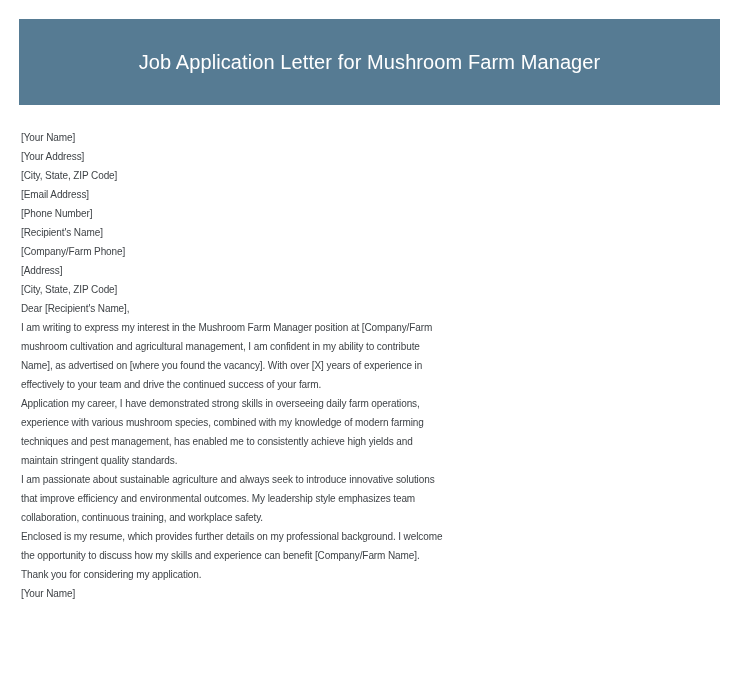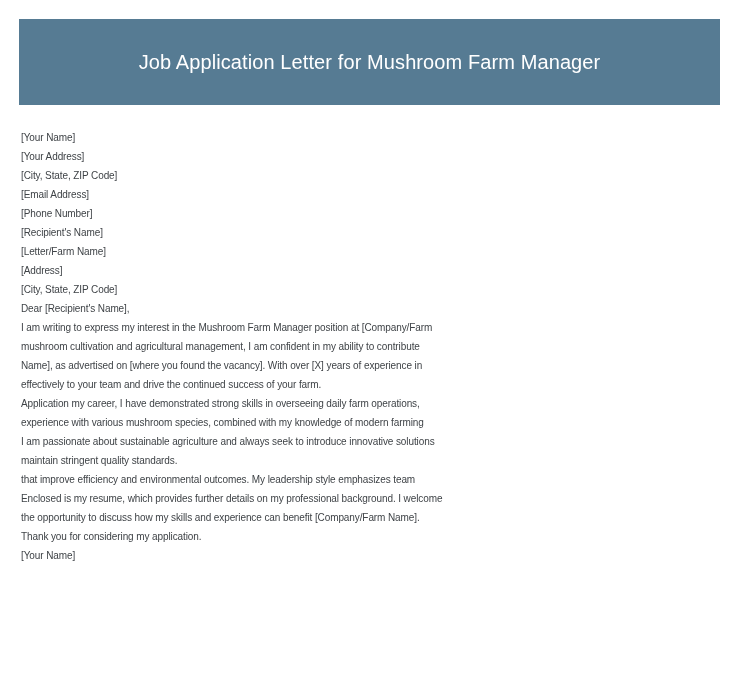--- a/index.html
+++ b/index.html
@@ -71,48 +71,50 @@
 
       <div class="letter-line">[City, State, ZIP Code]</div>
 
       <div class="letter-line">[Email Address]</div>
 
       <div class="letter-line">[Phone Number]</div>
 
 
       <div class="letter-line">[Recipient's Name]</div>
 
-      <div class="letter-line">[Letter/Farm Name]</div>
+      <div class="letter-line">[Company/Farm Phone]</div>
 
       <div class="letter-line">[Address]</div>
 
       <div class="letter-line">[City, State, ZIP Code]</div>
 
       <div class="letter-line">Dear [Recipient's Name],</div>
 
       <div class="letter-line">I am writing to express my interest in the Mushroom Farm Manager position at [Company/Farm</div>
 
       <div class="letter-line">mushroom cultivation and agricultural management, I am confident in my ability to contribute</div>
 
       <div class="letter-line">Name], as advertised on [where you found the vacancy]. With over [X] years of experience in</div>
 
       <div class="letter-line">effectively to your team and drive the continued success of your farm.</div>
 
       <div class="letter-line">Application my career, I have demonstrated strong skills in overseeing daily farm operations,</div>
 
 
       <div class="letter-line">experience with various mushroom species, combined with my knowledge of modern farming</div>
 
+      <div class="letter-line">techniques and pest management, has enabled me to consistently achieve high yields and</div>
+
+      <div class="letter-line">maintain stringent quality standards.</div>
 
       <div class="letter-line">I am passionate about sustainable agriculture and always seek to introduce innovative solutions</div>
 
-      <div class="letter-line">maintain stringent quality standards.</div>
-
       <div class="letter-line">that improve efficiency and environmental outcomes. My leadership style emphasizes team</div>
 
+      <div class="letter-line">collaboration, continuous training, and workplace safety.</div>
 
       <div class="letter-line">Enclosed is my resume, which provides further details on my professional background. I welcome</div>
 
       <div class="letter-line">the opportunity to discuss how my skills and experience can benefit [Company/Farm Name].</div>
 
       <div class="letter-line">Thank you for considering my application.</div>
 
 
       <div class="letter-line">[Your Name]</div>
     </div>

